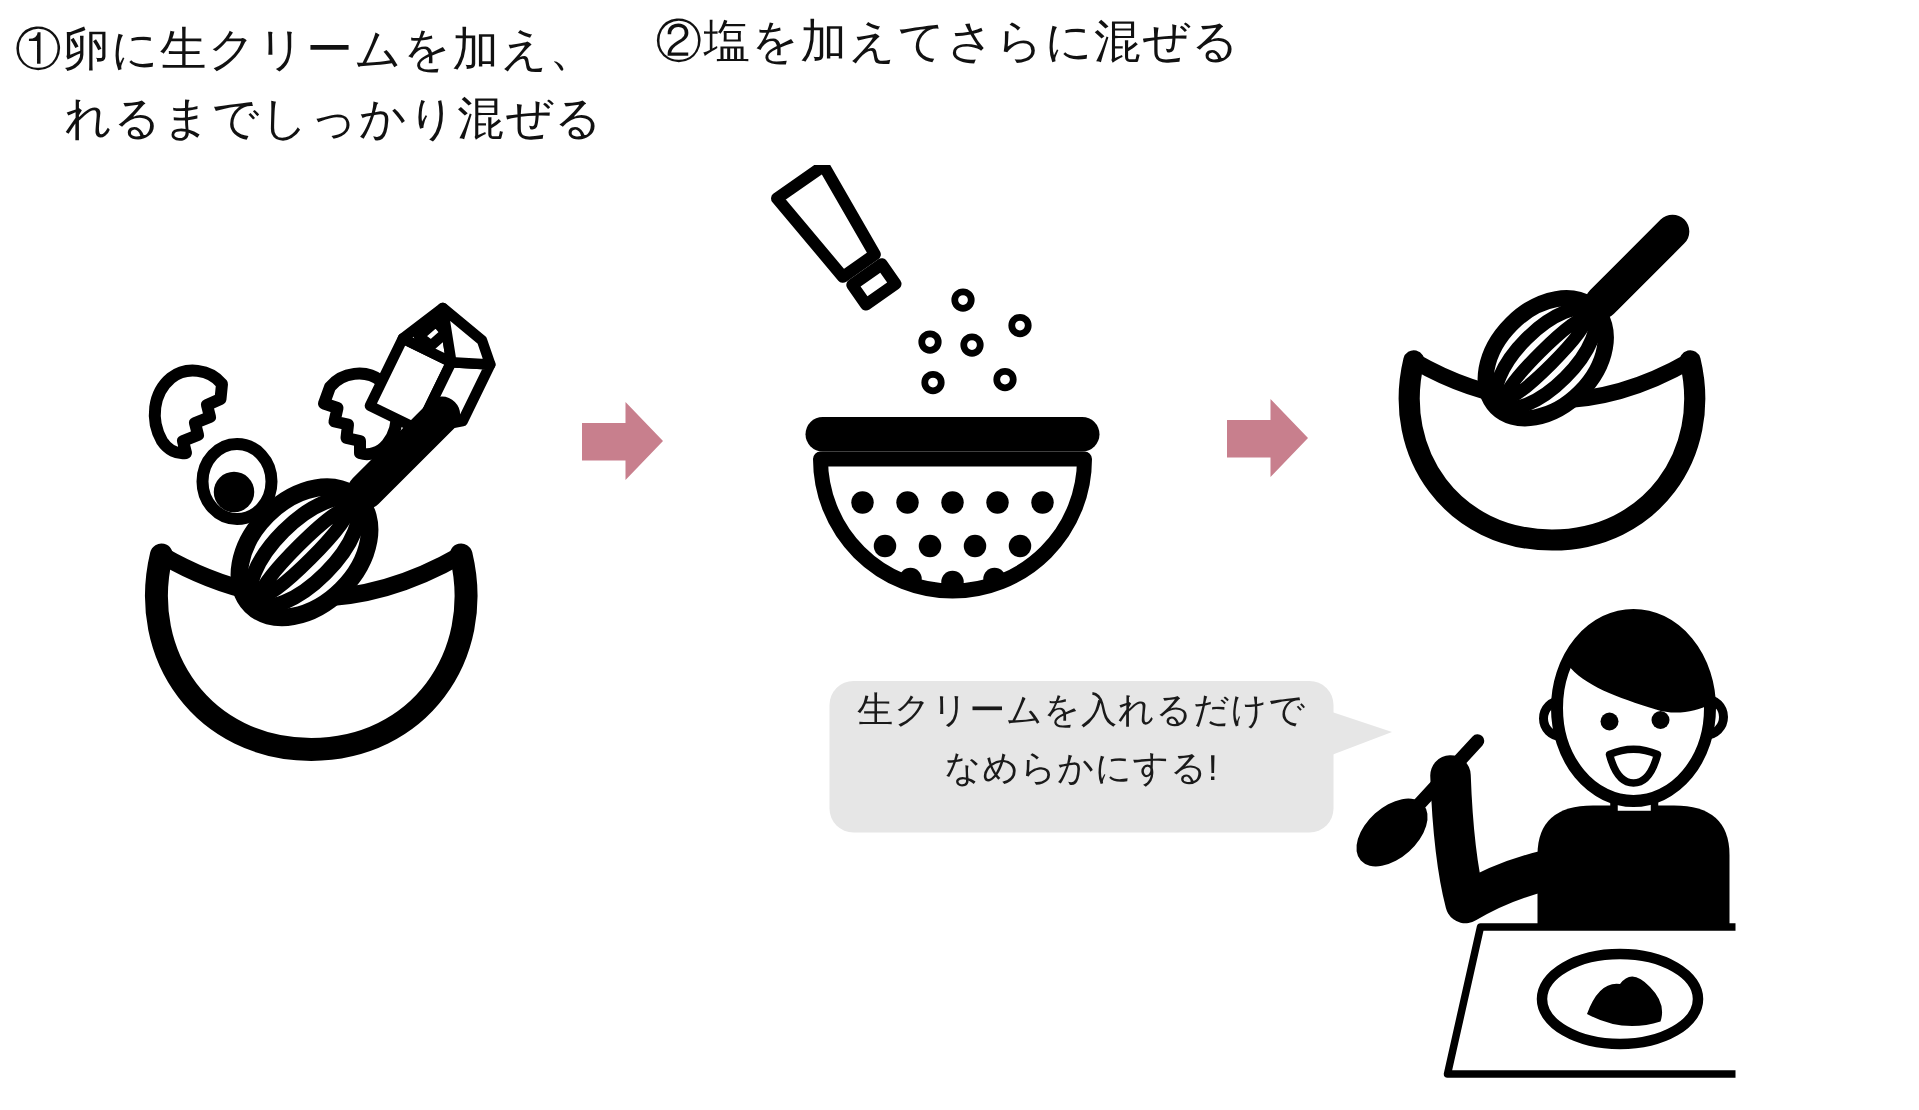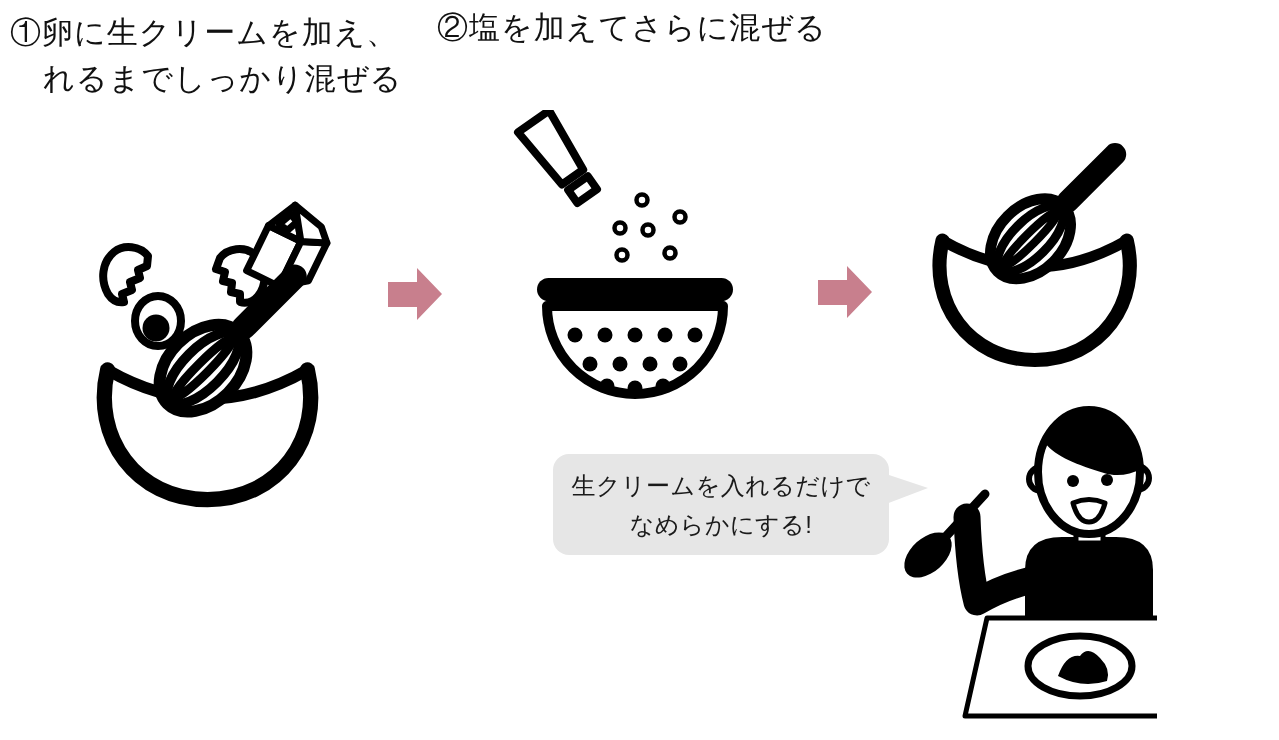--- a/index.html
+++ b/index.html
@@ -22,21 +22,20 @@
     white-space:nowrap;
   }
   .indent{margin-left:33px;}
   .bubble{
     position:absolute;
     left:553px; top:454px;
     width:336px; height:101px;
     background:#e6e6e6;
     border-radius:16px;
     box-sizing:border-box;
-    padding-top:12px;
     text-align:center;
     font-size:24px;
     line-height:39px;
     letter-spacing:0.5px;
     color:#1a1a1a;
   }
   .bubble-tail{
     position:absolute;
     left:886px; top:474px;
     width:0; height:0;

